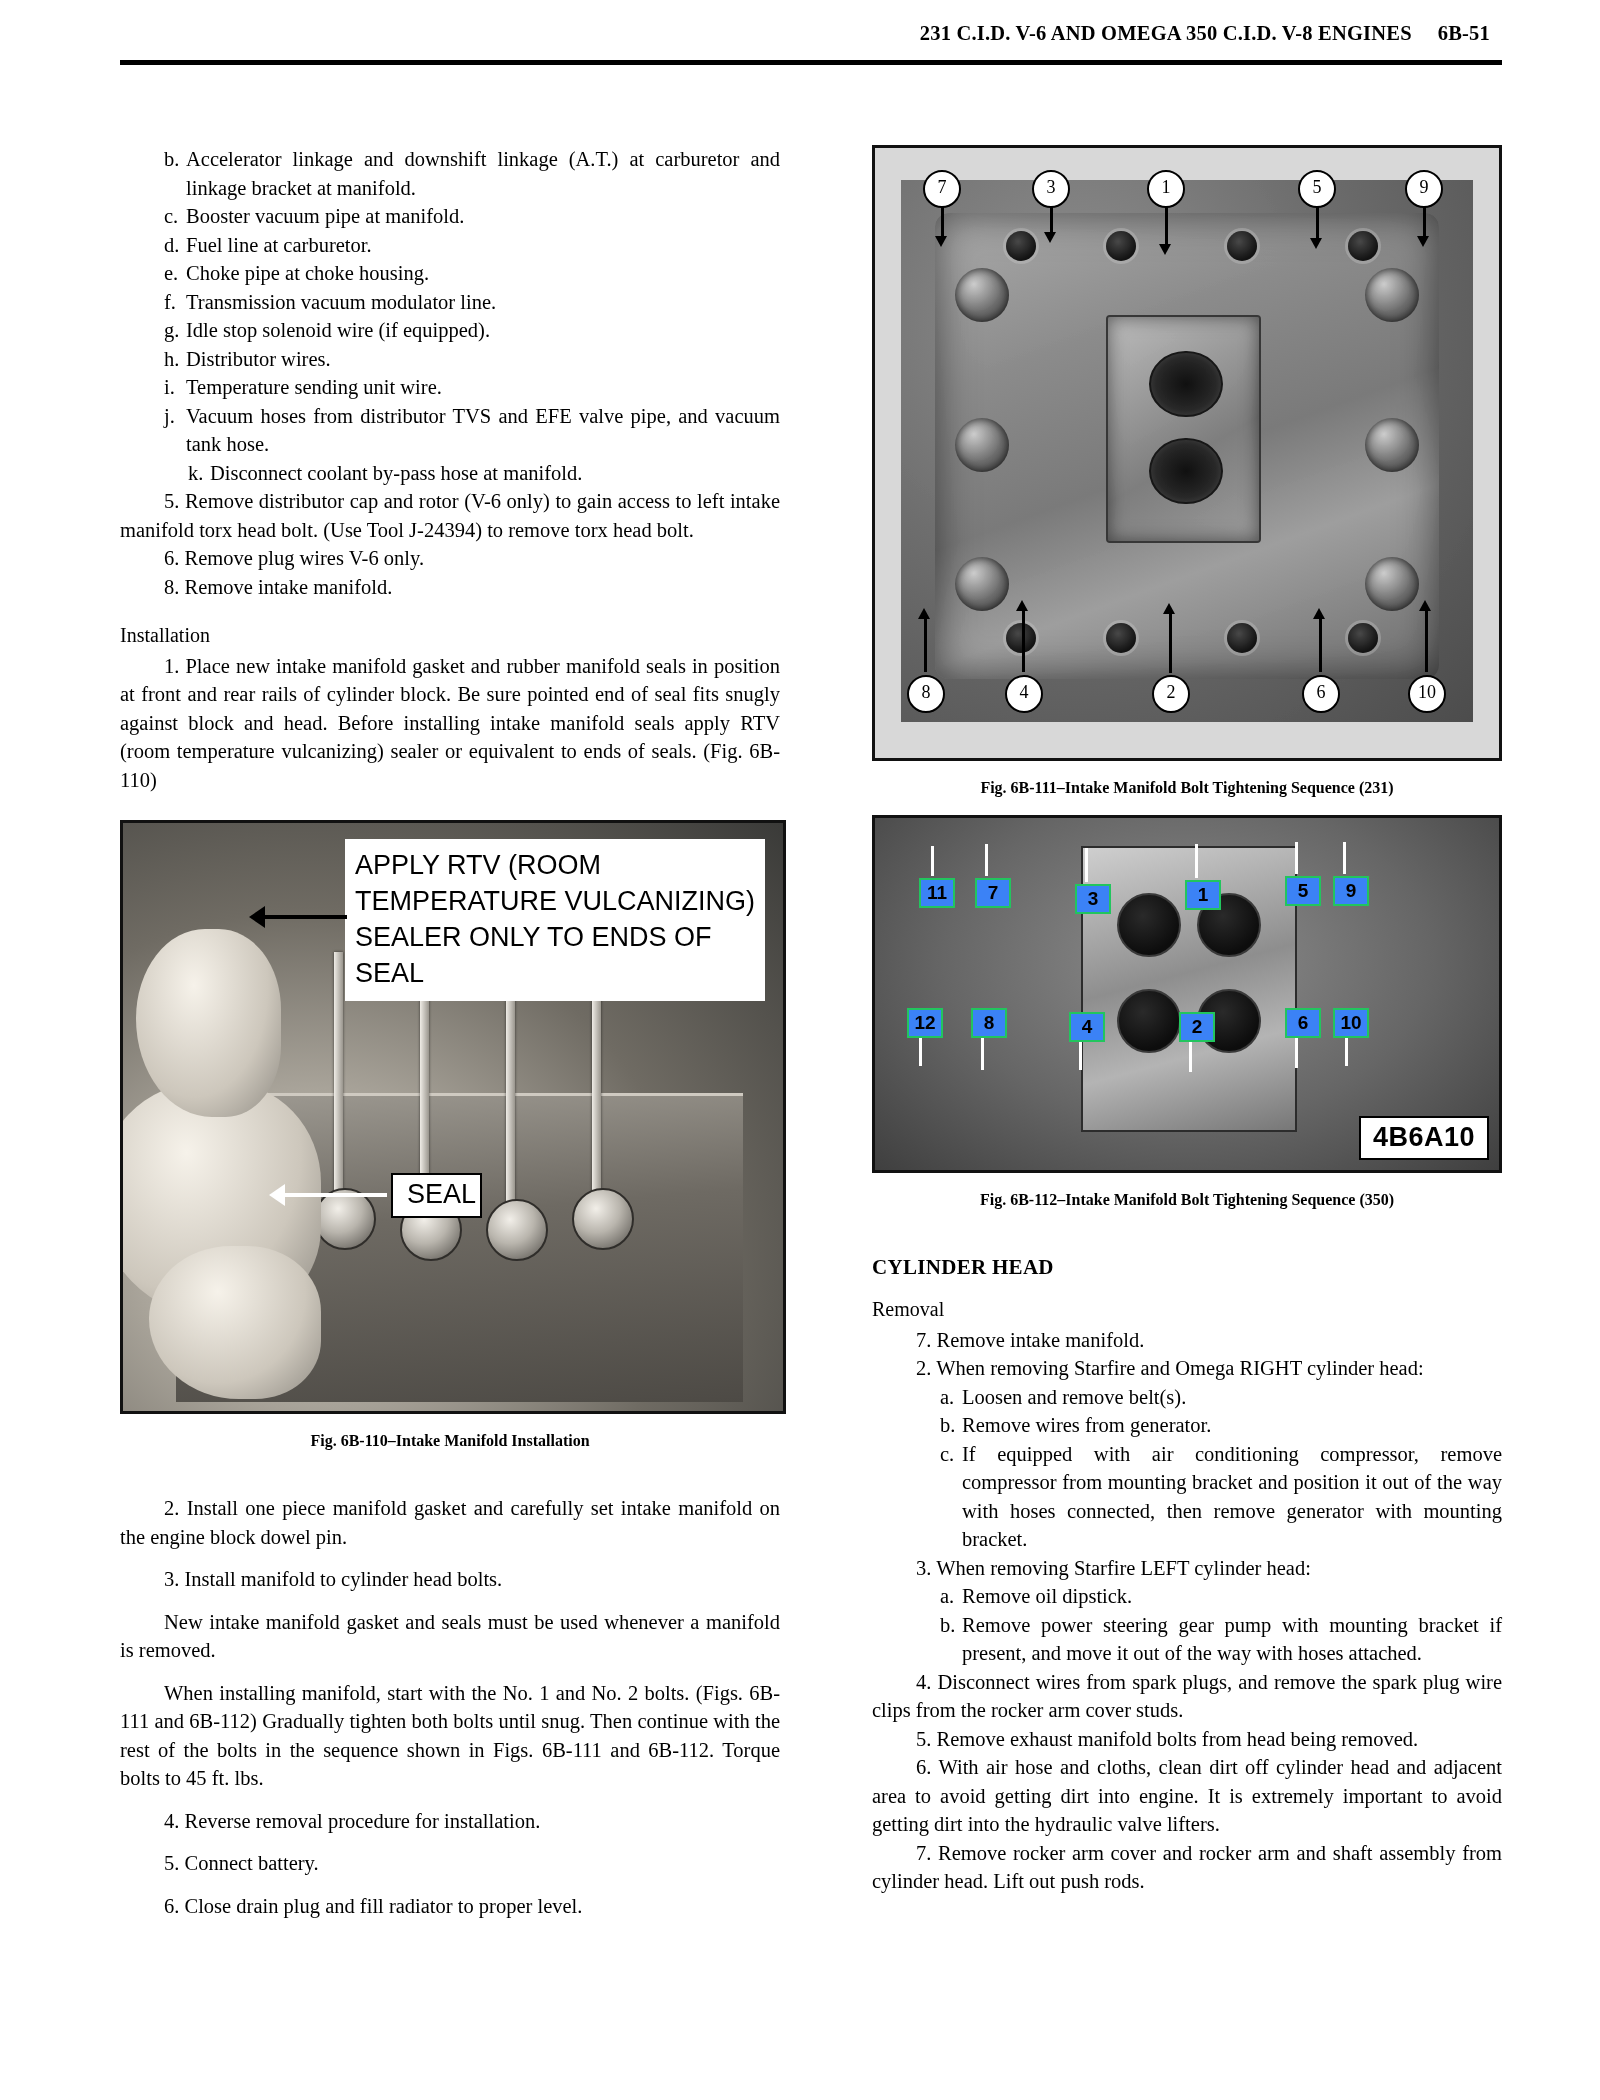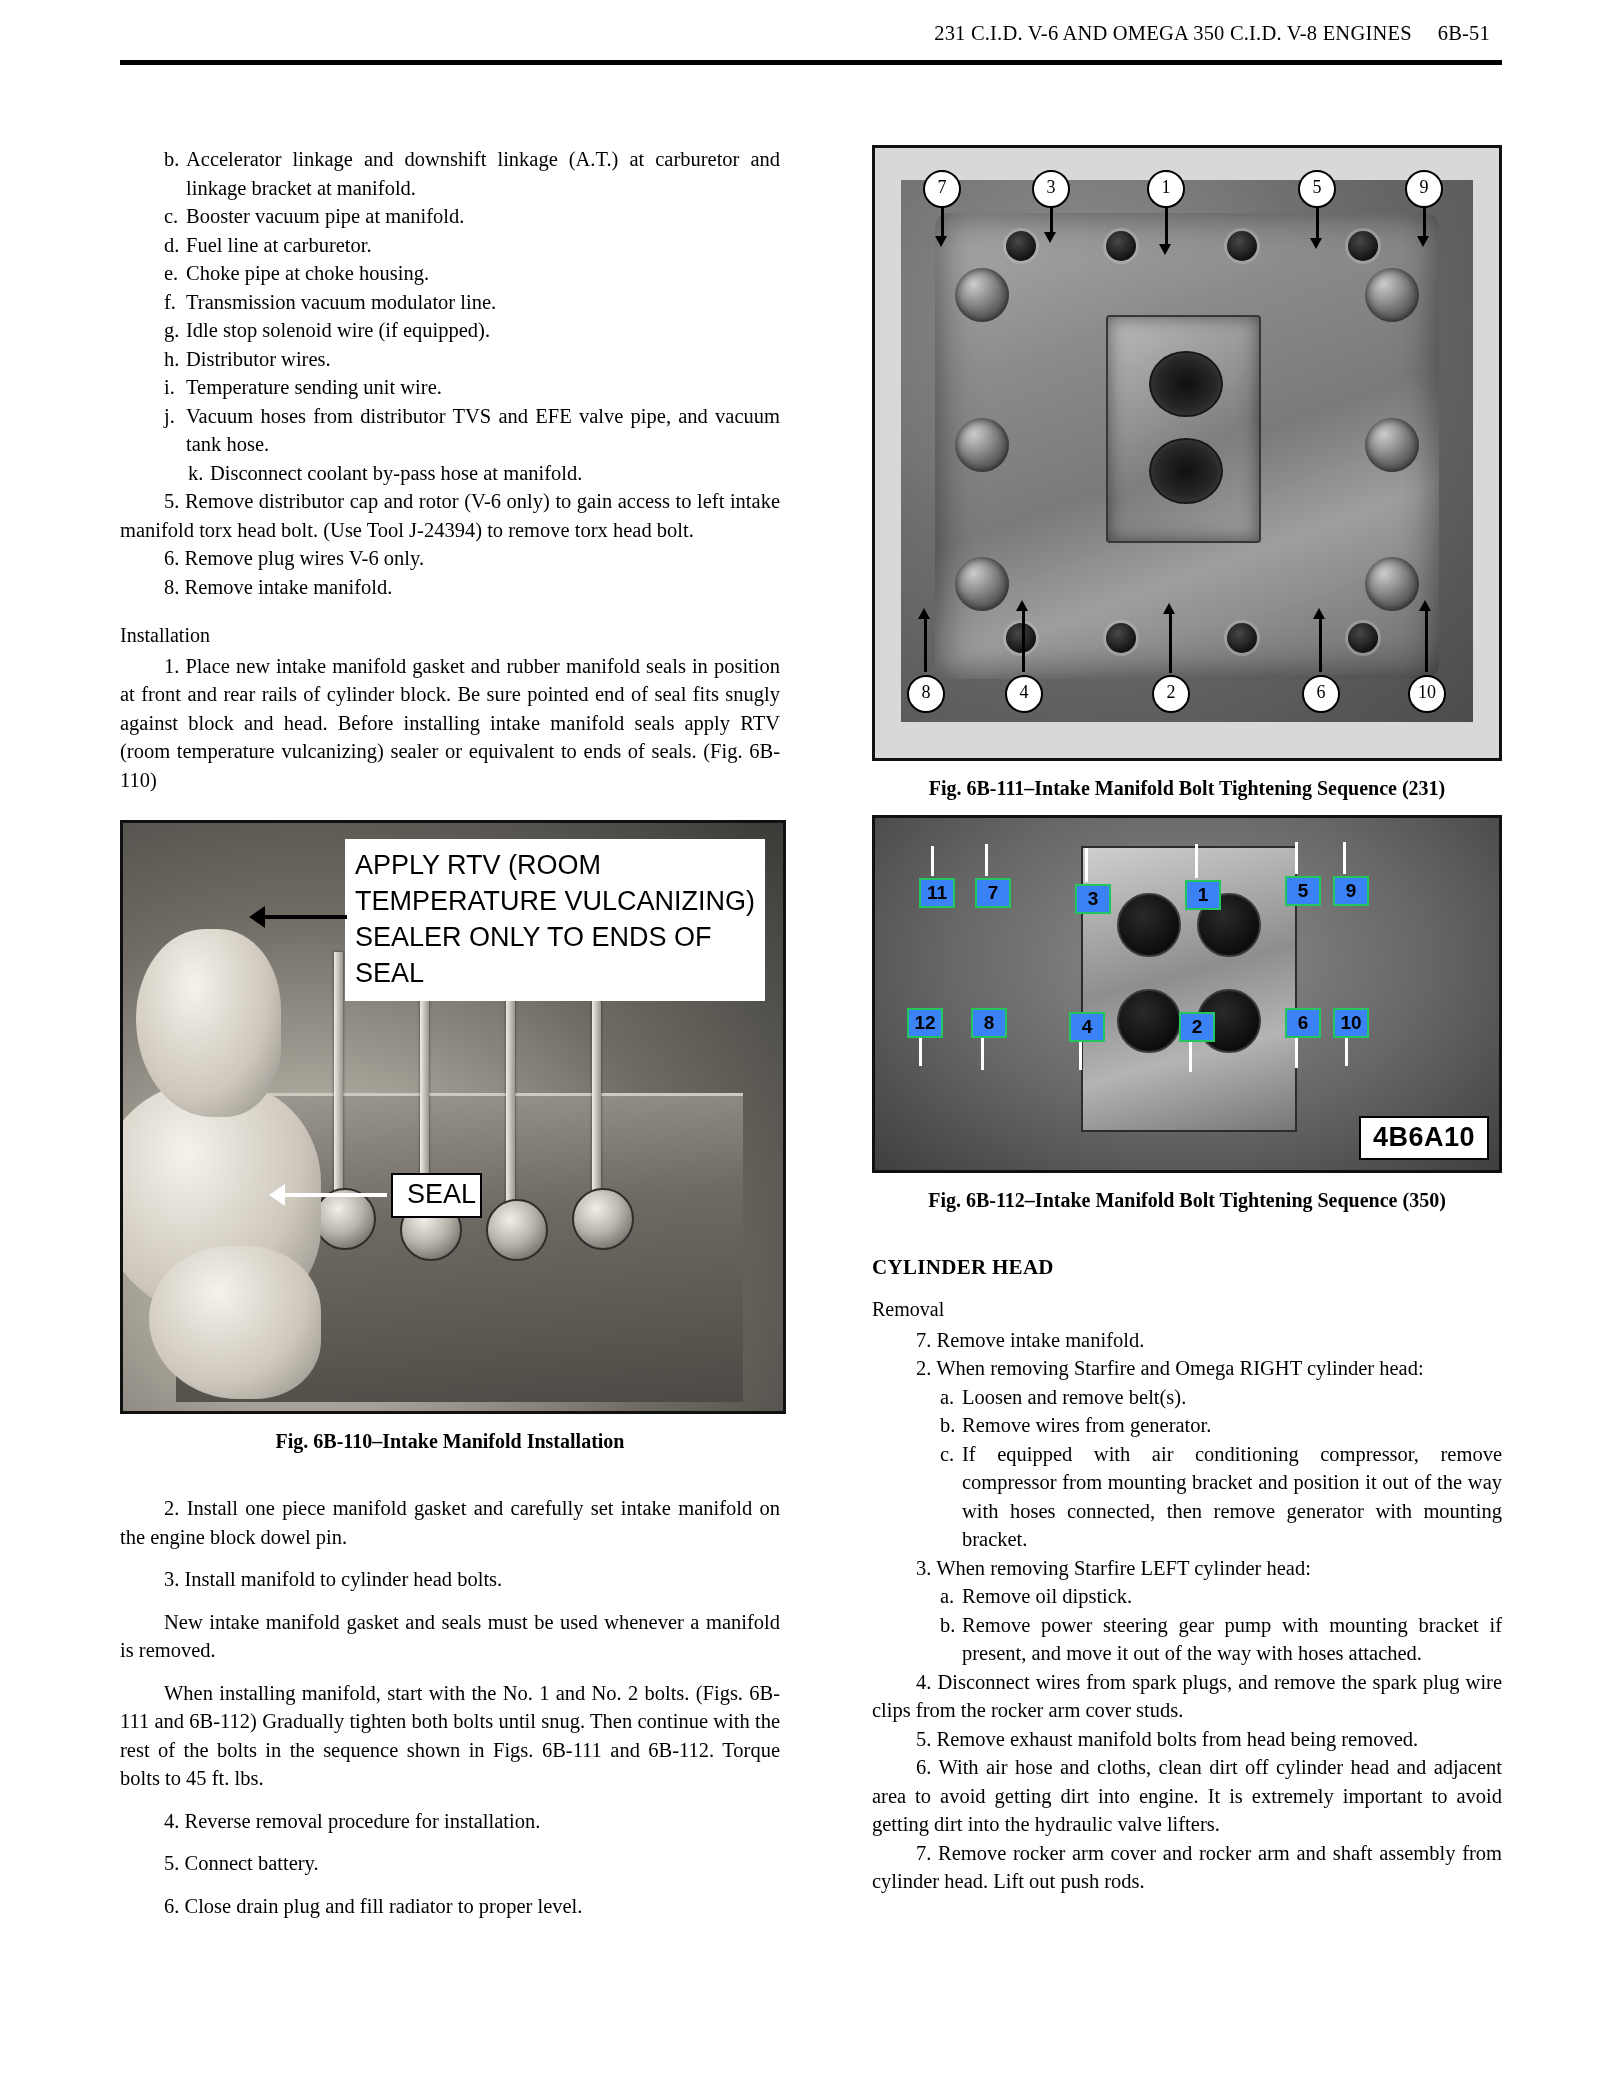--- a/index.html
+++ b/index.html
@@ -18,21 +18,21 @@
   }
 
   
   .page-header {
     position: absolute;
     top: 22px;
     left: 120px;
     right: 110px;
     text-align: right;
     font-family: "Liberation Serif", serif;
-    font-weight: normal;
+    font-weight: bold;
     font-size: 20.5px;
     letter-spacing: 0.2px;
   }
   .page-header .hdr-title { margin-right: 26px; }
   .rule {
     position: absolute;
     top: 60px;
     left: 120px;
     width: 1382px;
     height: 5px;
@@ -94,21 +94,21 @@
     font-size: 21px;
     letter-spacing: 0.3px;
     line-height: 28px;
   }
   .gap-s { height: 14px; }
   .gap-m { height: 26px; }
   .gap-l { height: 40px; }
 
   .caption {
     font-weight: bold;
-    font-size: 20px;
+    font-size: 16px;
     text-align: center;
     line-height: 26px;
     font-family: "Liberation Serif", serif;
   }
 
   
   .fig111 {
     width: 624px;
     height: 610px;
     background: #d8d8d8;

